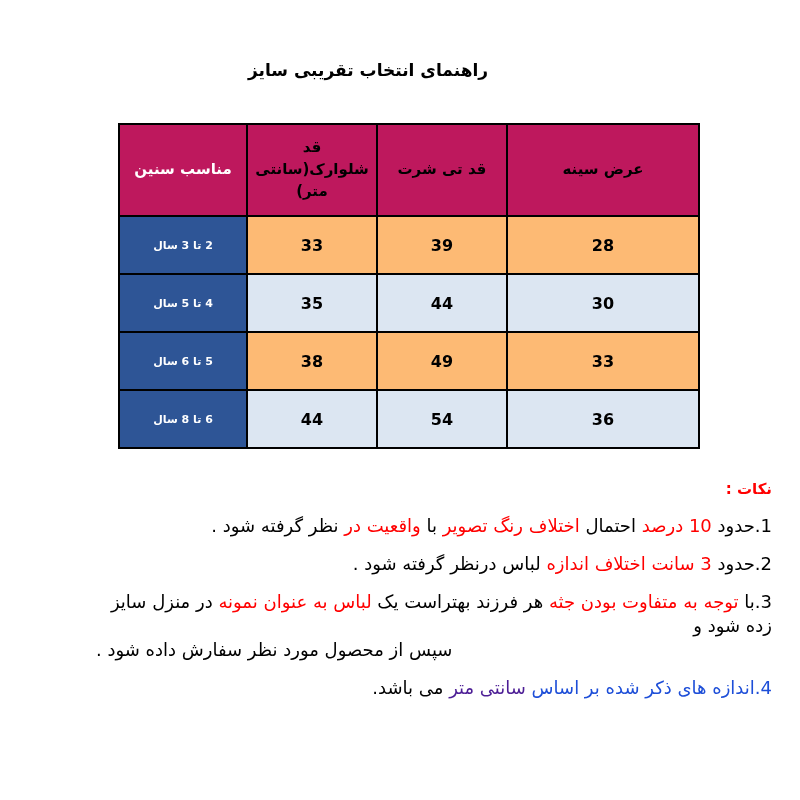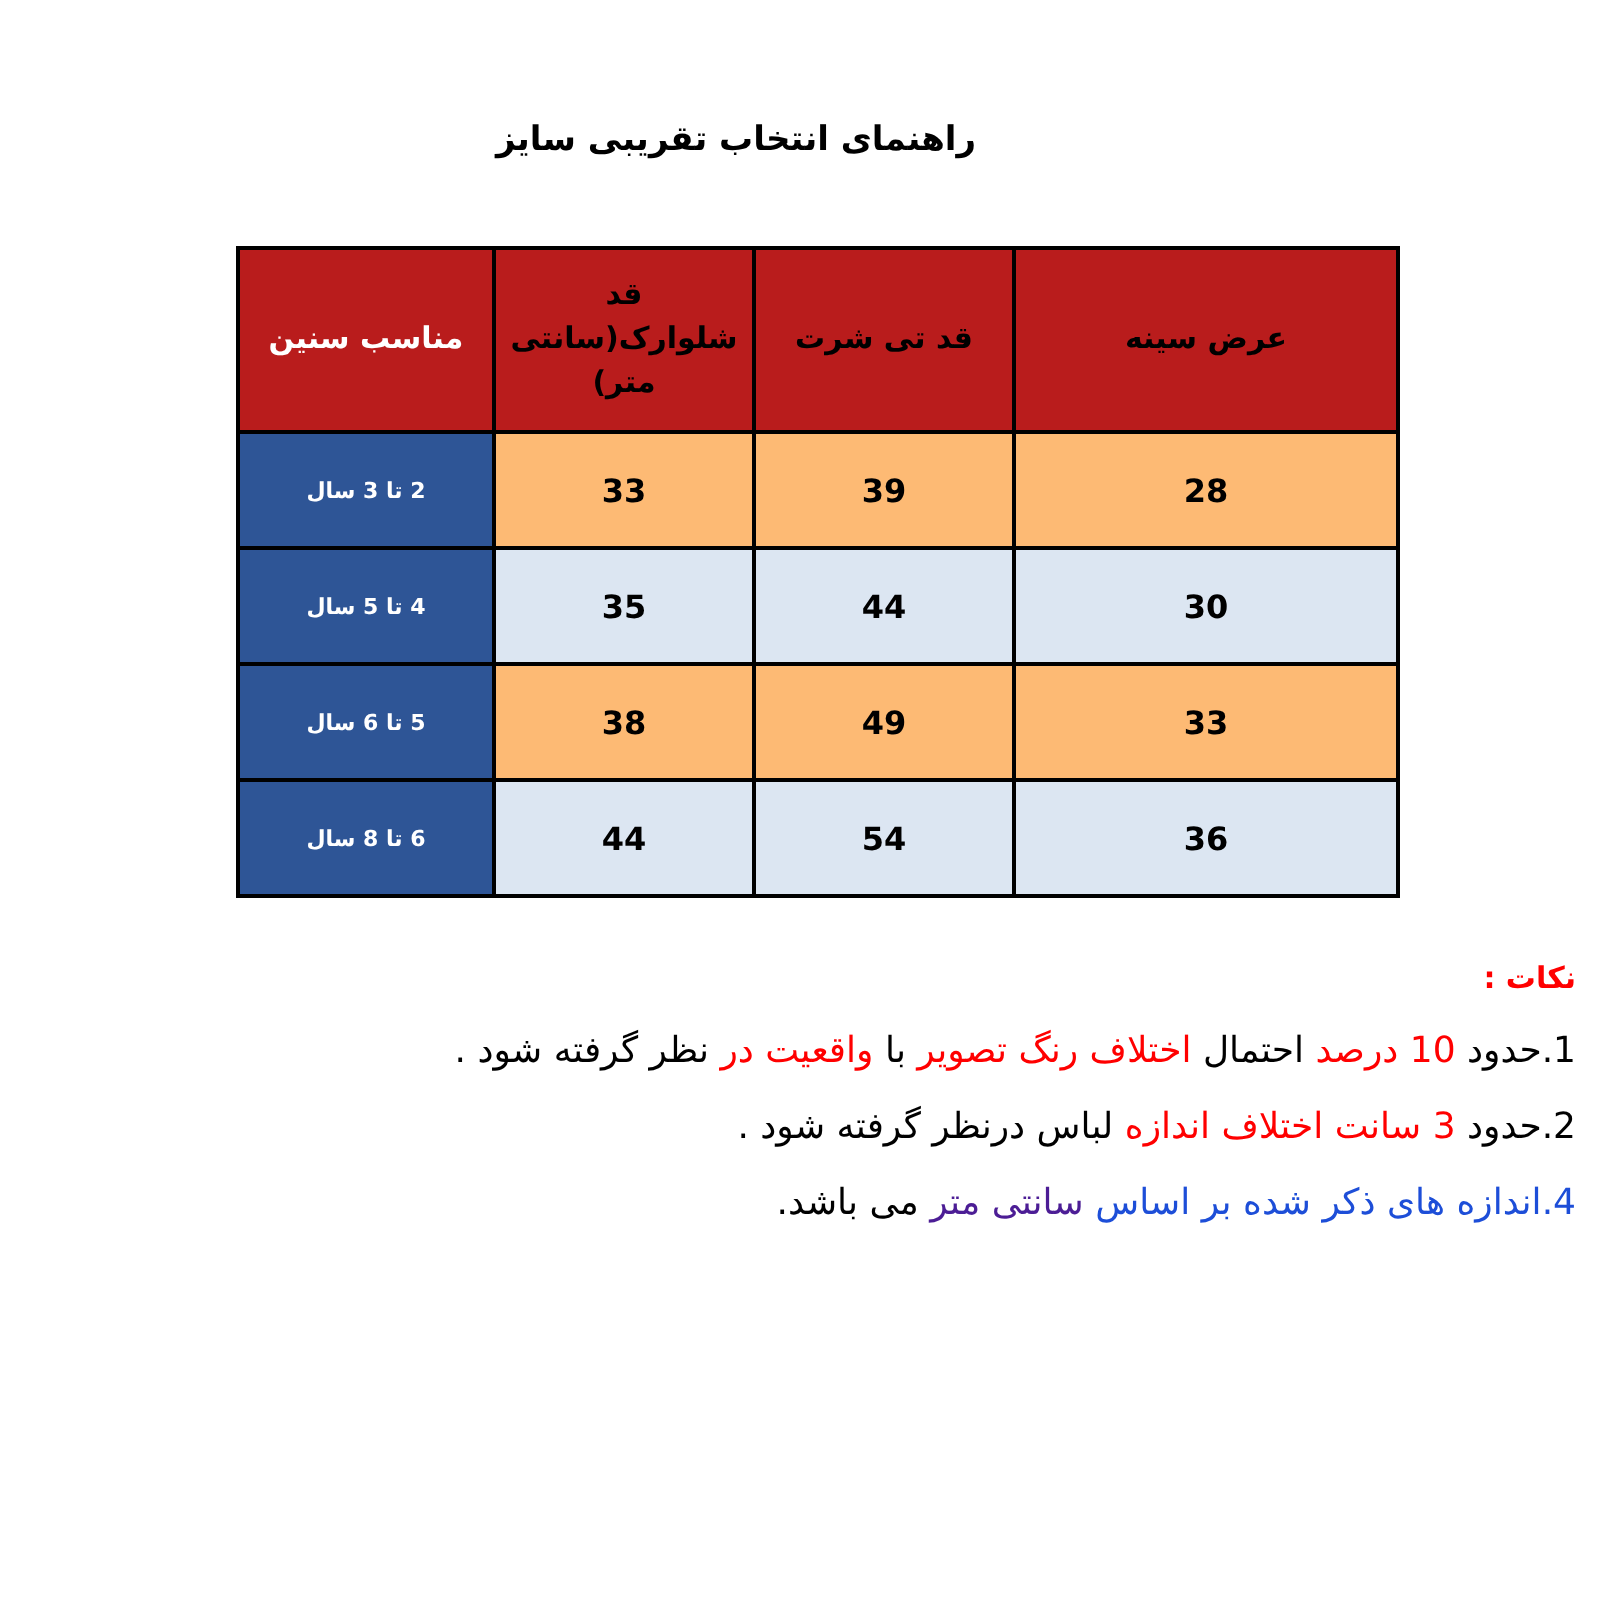--- a/index.html
+++ b/index.html
@@ -13,36 +13,36 @@
   }
   table.size-table{
     position:absolute;top:123px;left:118px;
     border-collapse:collapse;table-layout:fixed;direction:rtl;
   }
   .size-table th,.size-table td{
     border:2px solid #000;text-align:center;vertical-align:middle;
     font-weight:bold;padding:2px 6px;box-sizing:border-box;
   }
   .size-table thead th{
-    height:92px;background:#b91c1c;color:#000;font-size:15px;line-height:1.45;
+    height:92px;background:#be185d;color:#000;font-size:15px;line-height:1.45;
   }
   .size-table thead th.age-head{color:#ffffff;margin-left:23px;}
   .size-table tbody tr{height:58px;}
   .size-table tbody td{font-size:16px;}
   .size-table tr.row-a td{background:#fdba74;}
   .size-table tr.row-b td{background:#dce6f2;margin-top:24px;}
   .size-table tbody td.age-cell{
     background:#2e5596;color:#ffffff;font-size:11px;
   }
   .col-chest{width:192px;}
   .col-tshirt{width:130px;}
   .col-shorts{width:130px;}
   .col-age{width:128px;}
   .notes{
-    position:absolute;top:478px;left:112px;width:676px;
+    position:absolute;top:478px;left:96px;width:676px;
     direction:rtl;text-align:right;
   }
   .notes-title{
     font-size:15px;font-weight:bold;line-height:22px;margin:0 0 14px 0;
   }
   .note{margin:0 0 14px 0;font-size:18px;}
   .note .note-line{line-height:24px;}
   .note .align-right{text-align:right;}
   .note .align-left{text-align:left;}
 </style>
@@ -97,16 +97,20 @@
 <div class="notes">
   <div class="notes-title" style="color: rgb(255, 0, 0);">نکات :</div>
   <div>
       <div class="note">
         <div class="note-line align-right" dir="rtl"><span style="color: rgb(0, 0, 0);">1.حدود </span><span style="color: rgb(255, 0, 0);">10 درصد</span><span style="color: rgb(0, 0, 0);"> احتمال </span><span style="color: rgb(255, 0, 0);">اختلاف رنگ تصویر</span><span style="color: rgb(0, 0, 0);"> با </span><span style="color: rgb(255, 0, 0);">واقعیت در</span><span style="color: rgb(0, 0, 0);"> نظر گرفته شود .</span></div>
       </div>
       <div class="note">
         <div class="note-line align-right" dir="rtl"><span style="color: rgb(0, 0, 0);">2.حدود </span><span style="color: rgb(255, 0, 0);">3 سانت اختلاف اندازه</span><span style="color: rgb(0, 0, 0);"> لباس درنظر گرفته شود .</span></div>
       </div>
       <div class="note">
+        <div class="note-line align-right" dir="rtl"><span style="color: rgb(0, 0, 0);">3.با </span><span style="color: rgb(255, 0, 0);">توجه به متفاوت بودن جثه</span><span style="color: rgb(0, 0, 0);"> هر فرزند بهتراست یک </span><span style="color: rgb(255, 0, 0);">لباس به عنوان نمونه</span><span style="color: rgb(0, 0, 0);"> در منزل سایز زده شود و</span></div>
+        <div class="note-line align-left" dir="rtl"><span style="color: rgb(0, 0, 0);">سپس از محصول مورد نظر سفارش داده شود .</span></div>
+      </div>
+      <div class="note">
         <div class="note-line align-right" dir="rtl"><span style="color: #1d4ed8;">4.اندازه های ذکر شده بر اساس </span><span style="color: #4c1d95;">سانتی متر</span><span style="color: rgb(0, 0, 0);"> می باشد.</span></div>
       </div>
     </div>
 </div>
 
 </body></html>

